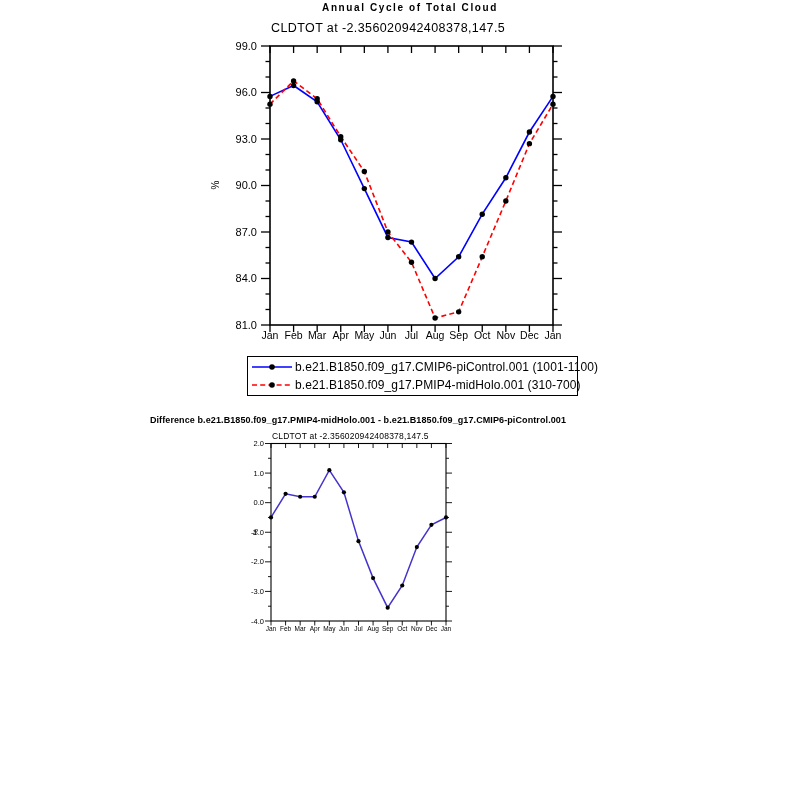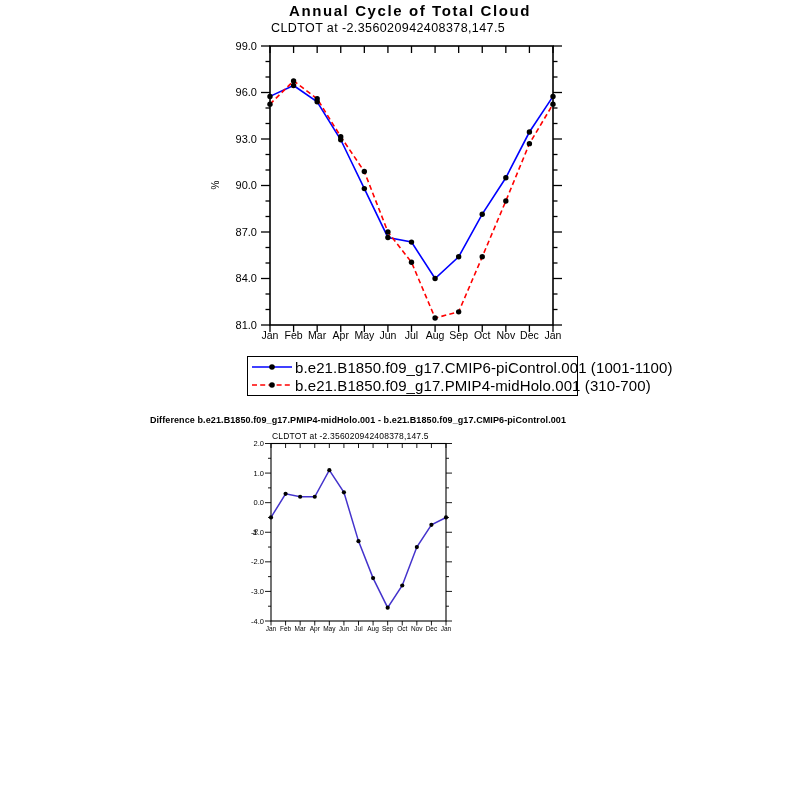--- a/index.html
+++ b/index.html
@@ -8,36 +8,36 @@
     width: 800px;
     height: 800px;
     background: #ffffff;
     font-family: "Liberation Sans", sans-serif;
     color: #000;
     overflow: hidden;
   }
   svg { position: absolute; left: 0; }
   .top-title {
     position: absolute; left: 170px; top: 2px; width: 480px;
-    text-align: center; font-size: 15px; font-weight: bold; letter-spacing: 1.6px;
+    text-align: center; font-size: 10px; font-weight: bold; letter-spacing: 1.6px;
     white-space: nowrap;
   }
   .top-subtitle {
     position: absolute; left: 271px; top: 21px;
     font-size: 12.5px; letter-spacing: 0.4px; white-space: nowrap;
   }
   #top-plot { top: 0; }
   #legend {
     position: absolute; left: 247px; top: 356px; width: 331px; height: 40px;
     border: 1px solid #000; background: #fff; box-sizing: border-box;
     display: flex; flex-direction: column; justify-content: center; padding-left: 3px;
   }
   .legend-row { display: flex; align-items: center; height: 18px; }
   .legend-sample { position: static; flex: 0 0 auto; }
-  .legend-label { font-size: 15px; margin-left: 2px; white-space: nowrap; letter-spacing: 0.1px; }
+  .legend-label { font-size: 12px; margin-left: 2px; white-space: nowrap; letter-spacing: 0.1px; }
   .diff-title {
     position: absolute; left: 78px; top: 415px; width: 560px;
     text-align: center; font-size: 9px; font-weight: bold; white-space: nowrap; letter-spacing: 0.1px;
   }
   .diff-subtitle {
     position: absolute; left: 272px; top: 431px;
     font-size: 8.5px; white-space: nowrap; letter-spacing: 0.2px;
   }
   #diff-plot { top: 400px; }
 </style>

